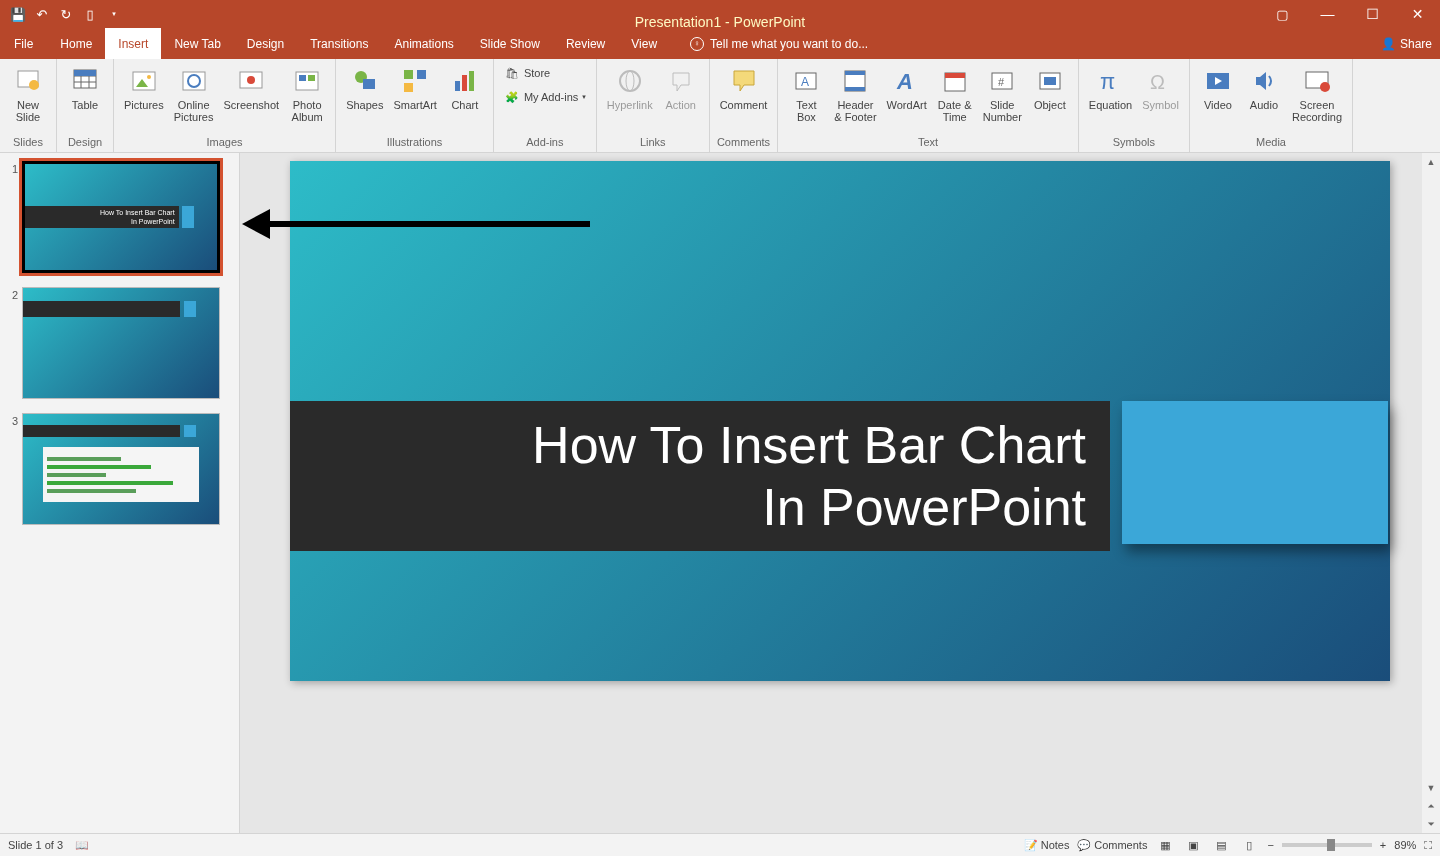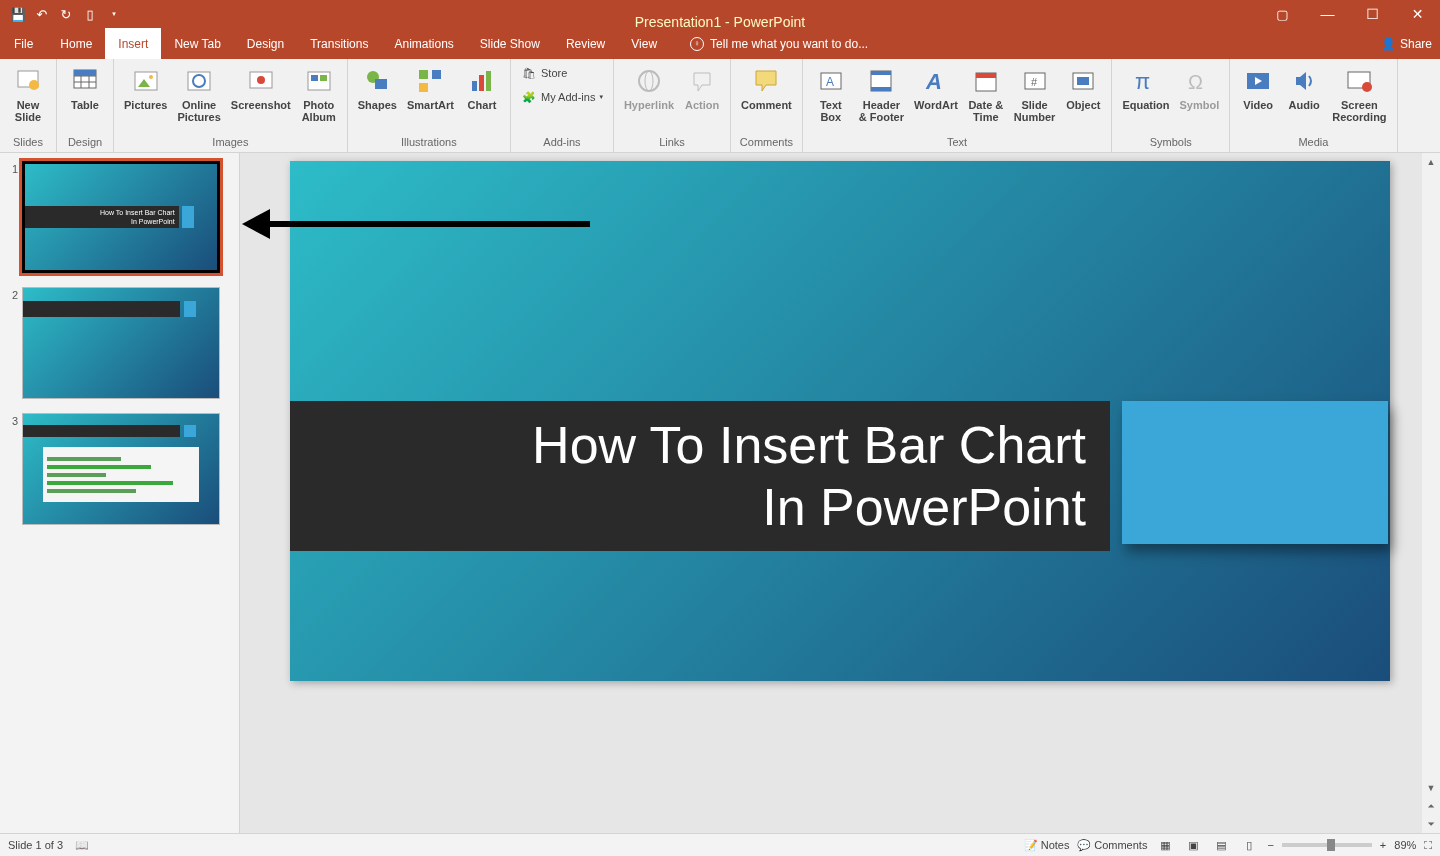--- a/index.html
+++ b/index.html
@@ -20,21 +20,21 @@
 .tellme { display: flex; align-items: center; color: #fff; font-size: 12px; margin-left: 20px; gap: 6px; }
 .tellme-bulb { width: 14px; height: 14px; border: 1px solid #fff; border-radius: 50%; display: flex; align-items: center; justify-content: center; font-size: 8px; }
 .share-btn { position: absolute; right: 8px; color: #fff; font-size: 12px; display: flex; align-items: center; gap: 4px; cursor: pointer; height: 100%; }
 
 .ribbon { background: #f1f1f1; height: 94px; display: flex; border-bottom: 1px solid #d4d4d4; }
 .ribbon-group { display: flex; flex-direction: column; justify-content: space-between; border-right: 1px solid #d4d4d4; padding: 4px 6px 2px; }
 .ribbon-group-items { display: flex; gap: 2px; flex: 1; align-items: flex-start; }
 .ribbon-item { display: flex; flex-direction: column; align-items: center; justify-content: flex-start; padding: 2px 4px; cursor: pointer; min-width: 44px; }
 .ribbon-item.disabled { opacity: 0.5; }
 .ribbon-icon { width: 32px; height: 32px; display: flex; align-items: center; justify-content: center; margin-bottom: 2px; }
-.ribbon-label { font-size: 11px; text-align: center; line-height: 12px; color: #444; font-weight: bold; }
+.ribbon-label { font-size: 11px; text-align: center; line-height: 12px; color: #444; }
 .ribbon-group-label { font-size: 11px; text-align: center; color: #666; padding-bottom: 2px; }
 .small-ribbon-item { display: flex; align-items: center; gap: 4px; padding: 2px 4px; cursor: pointer; font-size: 11px; color: #444; }
 .small-icon { width: 16px; height: 16px; display: flex; align-items: center; justify-content: center; }
 .addins-col { display: flex; flex-direction: column; gap: 4px; justify-content: center; }
 .dropdown-arrow { font-size: 7px; }
 
 .workspace { display: flex; height: 680px; }
 .thumb-panel { width: 240px; background: #f3f3f3; padding: 8px 4px; overflow-y: auto; border-right: 1px solid #d4d4d4; }
 .thumb-item { display: flex; align-items: flex-start; margin-bottom: 14px; }
 .thumb-num { font-size: 11px; color: #555; width: 18px; text-align: right; padding-right: 4px; padding-top: 2px; }

